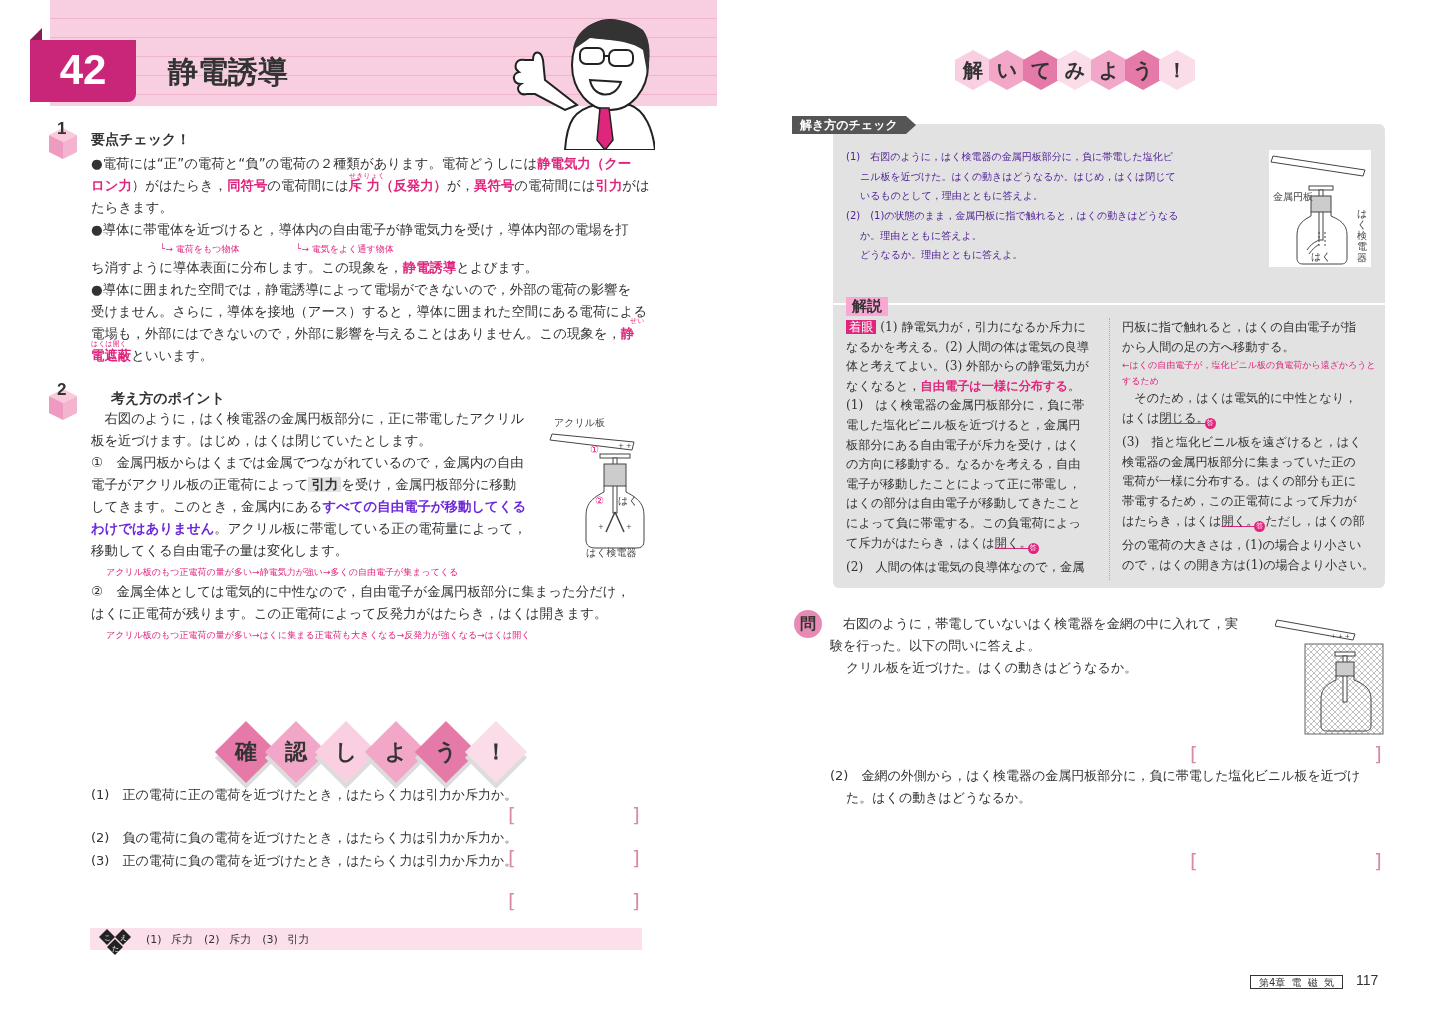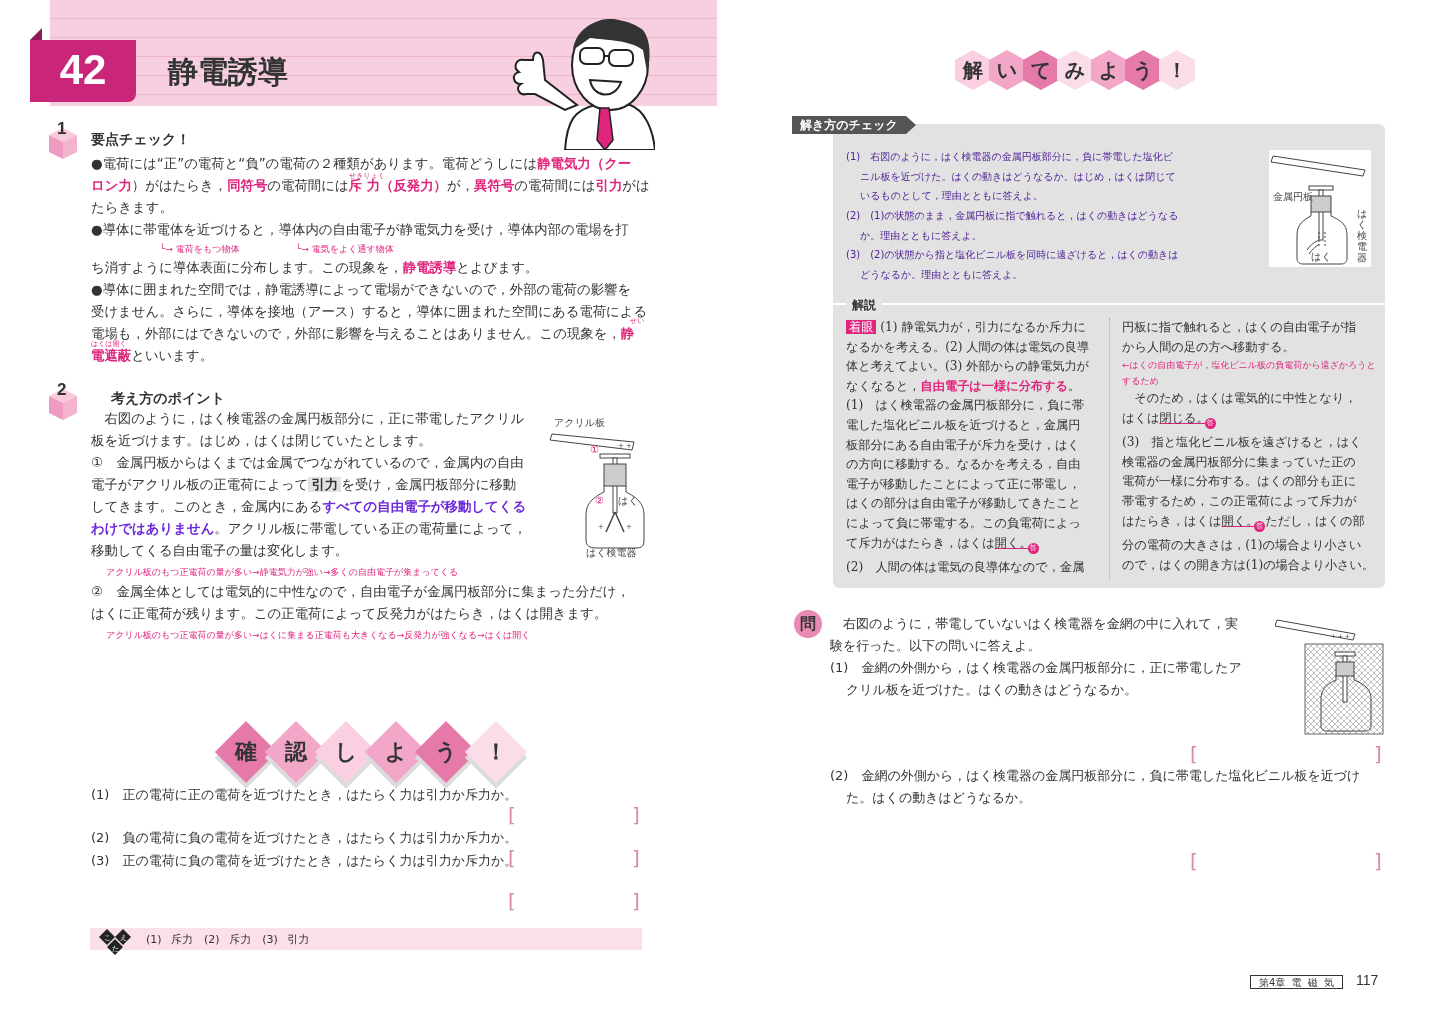--- a/index.html
+++ b/index.html
@@ -88,21 +88,21 @@
   .check-label:after {
     content: ""; position: absolute; right: -10px; top: 0;
     border-top: 9px solid transparent; border-bottom: 9px solid transparent; border-left: 10px solid #555;
   }
   .check-box {
     position: absolute; left: 833px; top: 124px; width: 552px; height: 464px; background: #e2e2e2; border-radius: 6px;
   }
   .check-q { position: absolute; font-size: 10px; line-height: 19.5px; color: #4c1d95; }
   .divider-line { position: absolute; left: 833px; top: 303px; width: 552px; height: 2px; background: #fff; }
   .kaisetsu-label {
-    position: absolute; left: 846px; top: 297px; padding: 0 6px; background: #e5e5e5; font-size: 12px; font-weight: bold; color: #333;
+    position: absolute; left: 846px; top: 297px; padding: 0 6px; background: #f9a8d4; font-size: 15px; font-weight: bold; color: #333;
   }
   .col-text { position: absolute; font-family: "DejaVu Serif", "Liberation Serif", serif; font-size: 12.2px; line-height: 19.6px; color: #333; }
   .col-sep { position: absolute; left: 1109px; top: 318px; width: 0; height: 262px; border-left: 1px dotted #aaa; }
   .chakugan { background: #e0257d; color: #fff; padding: 0 3px; font-family: "DejaVu Sans", sans-serif; }
   .ans-mark {
     display: inline-block; width: 11px; height: 11px; border-radius: 50%; background: #e0257d; color: #fff;
     font-size: 7px; line-height: 11px; text-align: center; vertical-align: sub; margin-left: -4px;
   }
   .ul { text-decoration: underline; text-decoration-color: #e0257d; }
   .note-pink { color: #e0257d; font-size: 9px; font-family: "DejaVu Sans", sans-serif; }
@@ -289,21 +289,20 @@
 <div class="check-q" style="left:846px;top:147px;width:420px;">
   <div>(1)　右図のように，はく検電器の金属円板部分に，負に帯電した塩化ビ</div>
   <div style="padding-left:14px;">ニル板を近づけた。はくの動きはどうなるか。はじめ，はくは閉じて</div>
   <div style="padding-left:14px;">いるものとして，理由とともに答えよ。</div>
 </div>
 <div class="check-q" style="left:846px;top:206px;width:420px;">
   <div>(2)　(1)の状態のまま，金属円板に指で触れると，はくの動きはどうなる</div>
   <div style="padding-left:14px;">か。理由とともに答えよ。</div>
 </div>
 <div class="check-q" style="left:846px;top:245px;width:420px;">
-  <div>(3)　(2)の状態から指と塩化ビニル板を同時に遠ざけると，はくの動きは</div>
   <div style="padding-left:14px;">どうなるか。理由とともに答えよ。</div>
 </div>
 
 <div class="figure" style="left:1269px;top:150px;width:102px;height:117px;background:#fff;">
   <svg class="abs" style="left:0;top:0;" width="102" height="117" viewBox="0 0 102 117">
     <polygon points="4,6 96,20 94,26 2,12" fill="#fff" stroke="#444"></polygon>
     <rect x="40" y="36" width="24" height="4" fill="#fff" stroke="#444"></rect>
     <rect x="50" y="40" width="4" height="50" fill="#fff" stroke="#444"></rect>
     <rect x="42" y="46" width="20" height="16" fill="#ccc" stroke="#444"></rect>
     <path d="M42 62 L42 66 C30 72 28 78 28 86 L28 108 C28 112 30 114 34 114 L72 114 C76 114 78 112 78 108 L78 86 C78 78 76 72 62 66 L62 62" fill="none" stroke="#444"></path>
@@ -347,21 +346,20 @@
   <div>帯電するため，この正電荷によって斥力が</div>
   <div><span>はたらき，はくは</span><span class="ul">開く。</span><span class="ans-mark">答</span><span>ただし，はくの部</span></div>
   <div style="margin-top:4px;">分の電荷の大きさは，(1)の場合より小さい</div>
   <div>ので，はくの開き方は(1)の場合より小さい。</div>
 </div>
 
 <div class="mon-icon">問</div>
 <div class="body-text" style="left:830px;top:613px;width:440px;font-size:13px;">
   <div>　右図のように，帯電していないはく検電器を金網の中に入れて，実</div>
   <div>験を行った。以下の問いに答えよ。</div>
-  <div>(1)　金網の外側から，はく検電器の金属円板部分に，正に帯電したア</div>
   <div style="padding-left:16px;">クリル板を近づけた。はくの動きはどうなるか。</div>
 </div>
 
 <div class="figure" style="left:1275px;top:616px;width:112px;height:120px;">
   <svg class="abs" style="left:0;top:0;" width="112" height="120" viewBox="0 0 112 120">
     <defs>
       <pattern id="mesh" width="6" height="6" patternUnits="userSpaceOnUse">
         <path d="M0 0 L6 6 M6 0 L0 6" stroke="#999" stroke-width="0.6"></path>
       </pattern>
     </defs>

